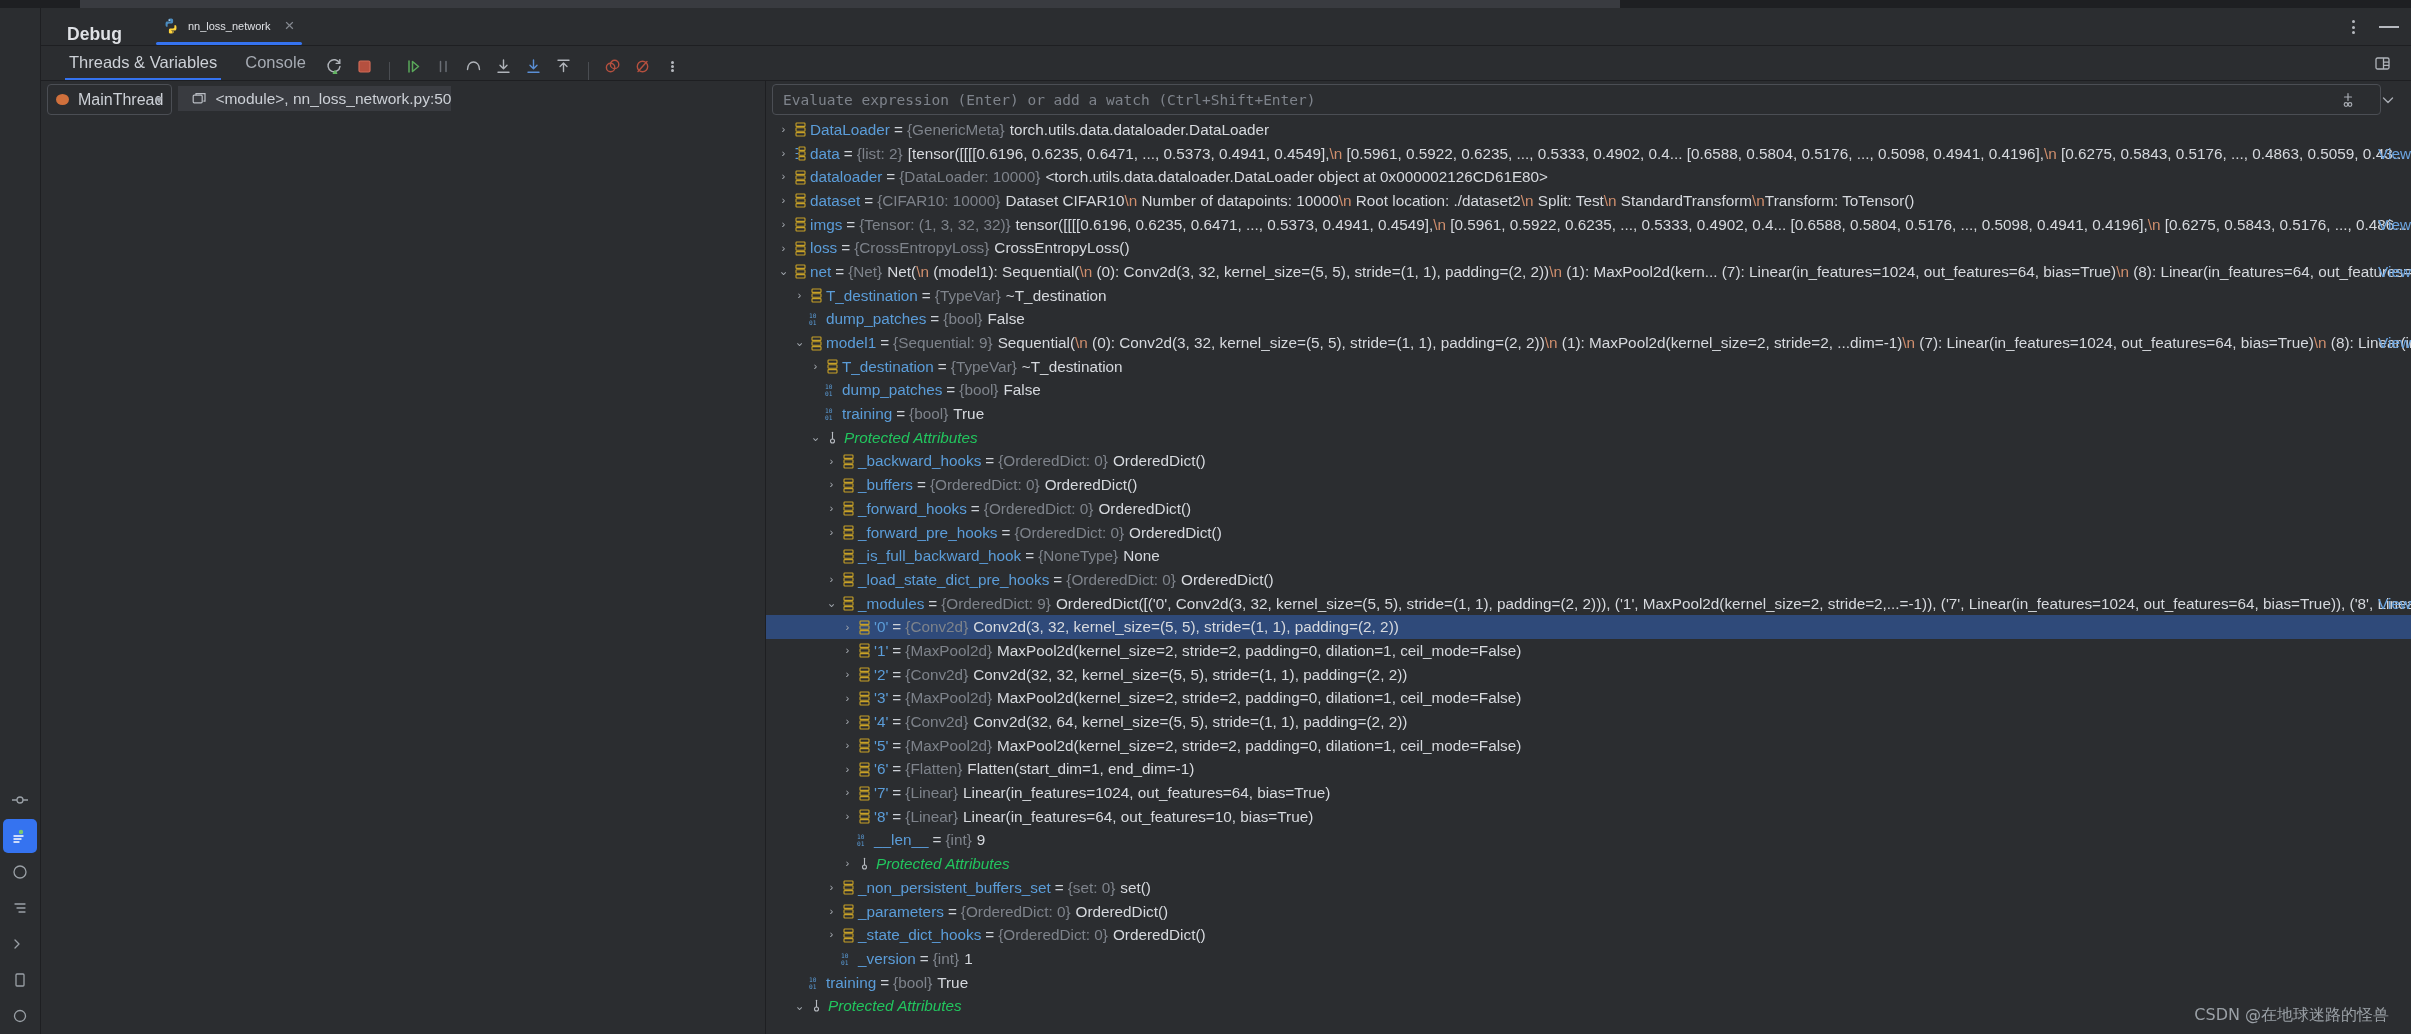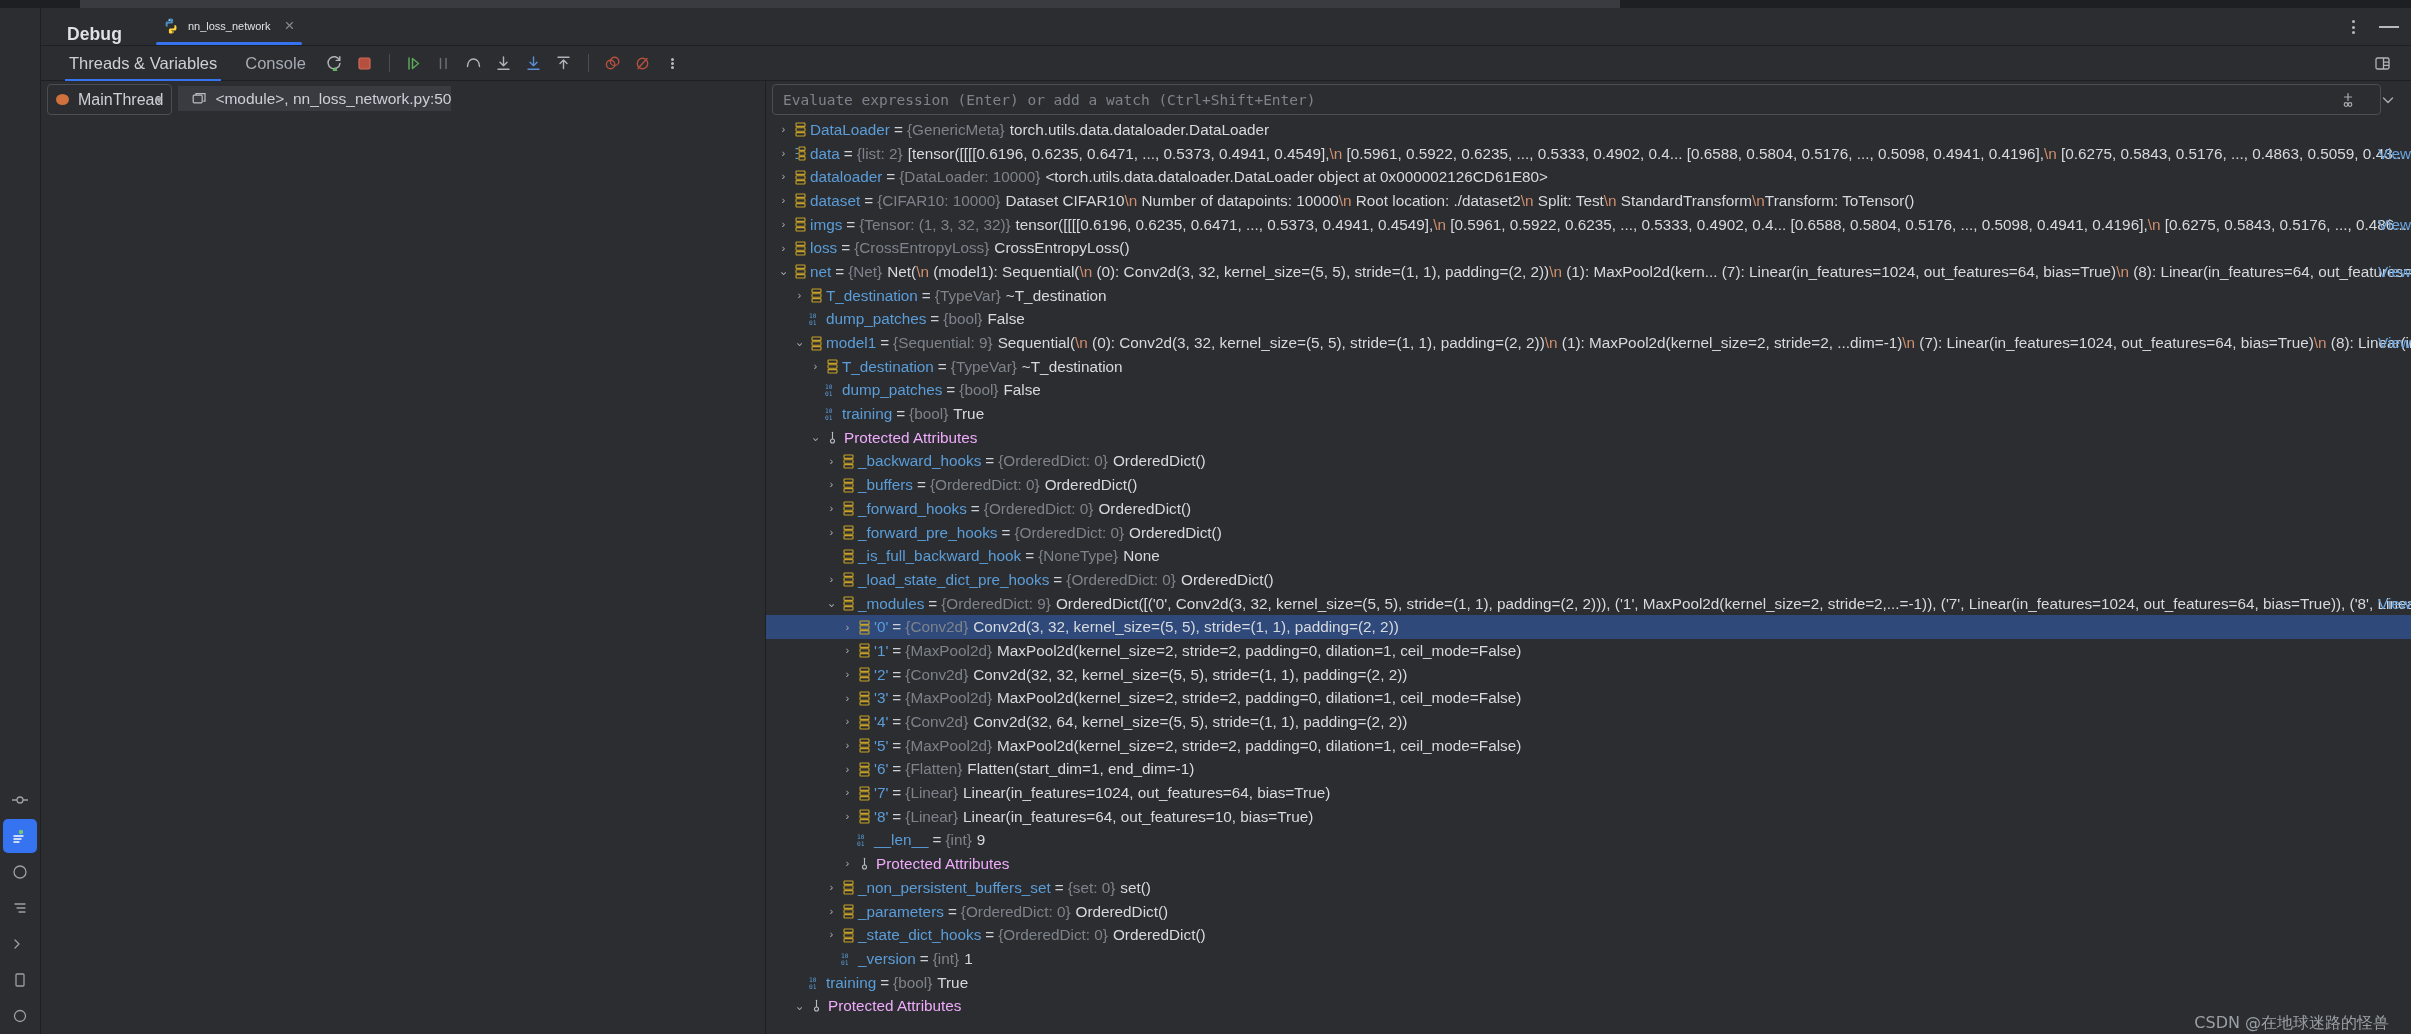--- a/index.html
+++ b/index.html
@@ -71,21 +71,21 @@
   .hdr-right { position: absolute; right: 12px; top: 0; height: 38px;
                display: flex; align-items: center; gap: 18px; }
   .kebab { width: 16px; height: 18px; display: flex; flex-direction: column;
            justify-content: space-between; align-items: center; padding: 2px 0; }
   .kebab i { width: 3px; height: 3px; border-radius: 50%; background: #b6b9bf; display: block; }
   .minus { width: 20px; height: 2px; background: #b6b9bf; display: block; }
 
   
   .twtoolbar {
     height: 35px; flex: 0 0 35px; position: relative;
-    display: flex; align-items: center;
+    display: flex; align-items: flex-end;
     border-bottom: 1px solid #1e1f22; background: #2b2d30;
   }
   .subtab {
     position: relative; height: 35px; display: flex; align-items: center;
     padding: 0 14px; font-size: 16.5px; color: #a6abb3;
   }
   .subtab:first-child { margin-left: 14px; }
   .subtab.active { color: #cdd1d7; }
   .subtab.active::after {
     content: ""; position: absolute; left: 10px; right: 10px; bottom: 0;
@@ -144,29 +144,29 @@
     width: 15px; flex: 0 0 15px; text-align: center;
     color: #a3a8af; font-size: 11.5px; line-height: 1;
   }
   .arrow.none { visibility: hidden; }
   .vicon { width: 19px; flex: 0 0 19px; display: flex; align-items: center; justify-content: center; }
   .vname  { color: #5b9dd9; }
   .veq    { color: #cdd1d7; padding: 0 4px; }
   .vtype  { color: #7e838b; }
   .vval   { color: #d6d9de; padding-left: 5px; }
   .vval .esc { color: #cf8e6d; }
-  .grp    { color: #f0abfc; padding-left: 2px; }
+  .grp    { color: #22c55e; padding-left: 2px; font-style: italic; }
   .viewlink {
     position: absolute; right: 0; top: 0; height: 23.7px;
     display: flex; align-items: center; color: #6aa4e0; font-size: 15.3px;
   }
 
   
   .watermark {
-    position: absolute; right: 22px; bottom: 0;
+    position: absolute; right: 22px; bottom: 8px;
     font-size: 16px; color: #9aa0a6;
     font-family: "DejaVu Sans", sans-serif;
   }
 </style>
 </head>
 <body>
 
 <div class="top-sliver">
   <div class="tabghost"></div>
 </div>

